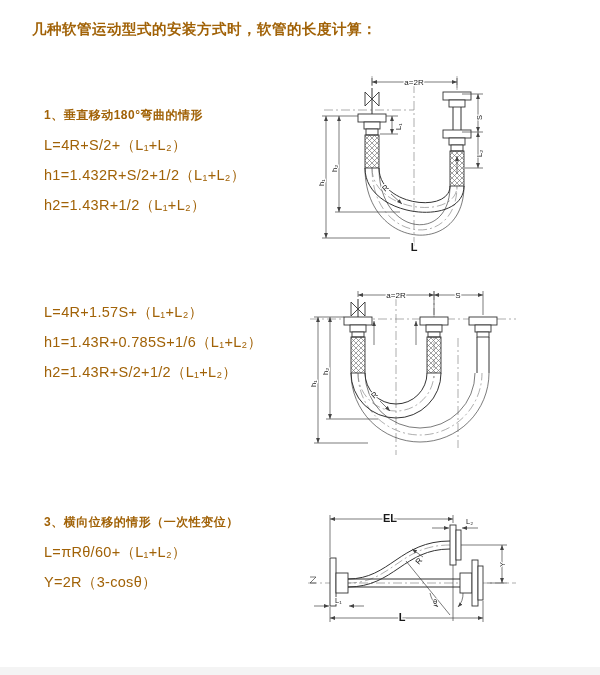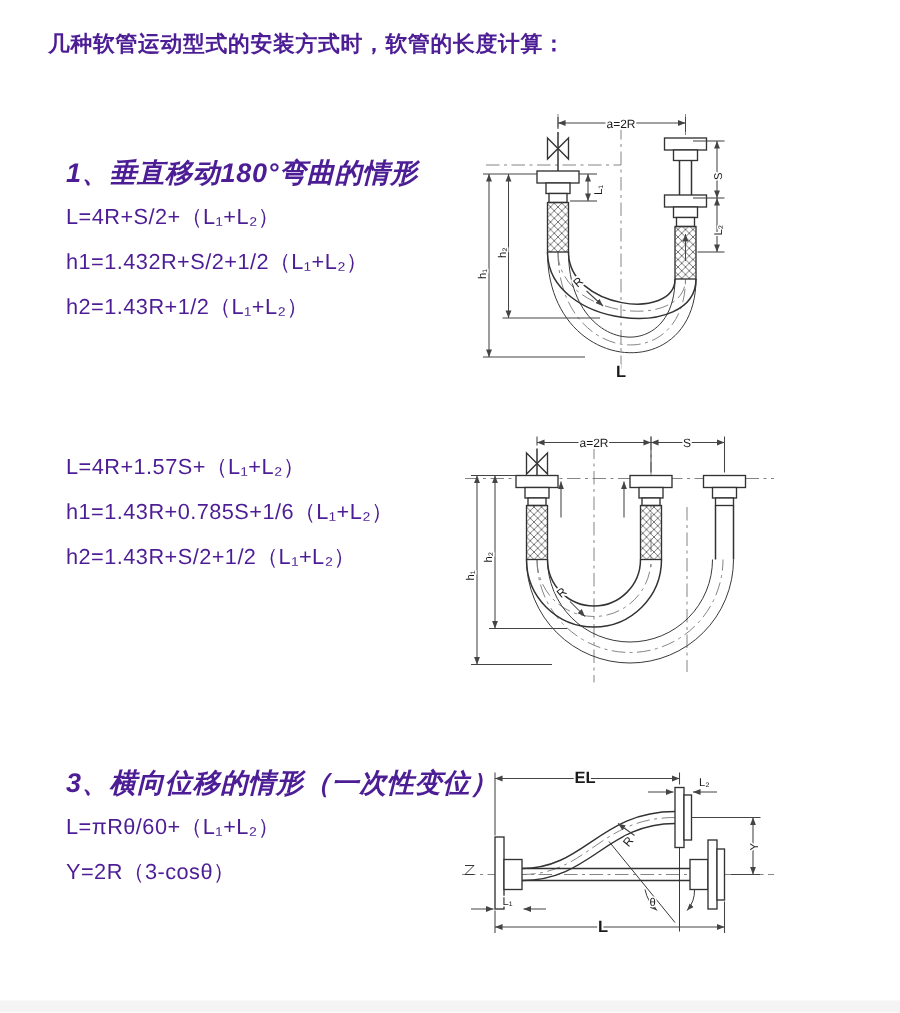--- a/index.html
+++ b/index.html
@@ -1,20 +1,20 @@
 <!DOCTYPE html>
 <html><head>
 <meta charset="utf-8">
 <style>
   html,body{margin:0;padding:0;}
   .page{position:relative;width:600px;height:675px;background:#ffffff;overflow:hidden;
-        font-family:"Liberation Sans","DejaVu Sans",sans-serif;color:#4c1d95;}
+        font-family:"Liberation Sans","DejaVu Sans",sans-serif;color:#a16207;}
   .title{position:absolute;left:32px;top:20px;font-size:14.5px;font-weight:bold;letter-spacing:.5px;}
   .sec{position:absolute;left:44px;}
-  .sec .heading{font-size:18px;font-weight:bold;line-height:30px;letter-spacing:.5px;font-style:italic;}
+  .sec .heading{font-size:12px;font-weight:bold;line-height:30px;letter-spacing:.5px;}
   .sec .formula{font-size:14.5px;line-height:30px;letter-spacing:.3px;}
   svg.diag{position:absolute;}
   svg.diag .draw{stroke:#333;stroke-width:1;fill:none;}
   svg.diag .thin{stroke:#333;stroke-width:.65;fill:none;}
   svg.diag .cl{stroke:#777;stroke-width:.6;fill:none;stroke-dasharray:9 3 2 3;}
   svg.diag .dim{stroke:#444;stroke-width:.7;fill:none;}
   svg.diag .flg{stroke:#333;stroke-width:.9;fill:#fff;}
   svg.diag .brd{stroke:#333;stroke-width:.9;}
   svg.diag text{fill:#1a1a1a;font-family:"Liberation Sans","DejaVu Sans",sans-serif;}
   svg.diag .lab{font-size:8px;paint-order:stroke;stroke:#fff;stroke-width:2.5px;stroke-linejoin:round;}

